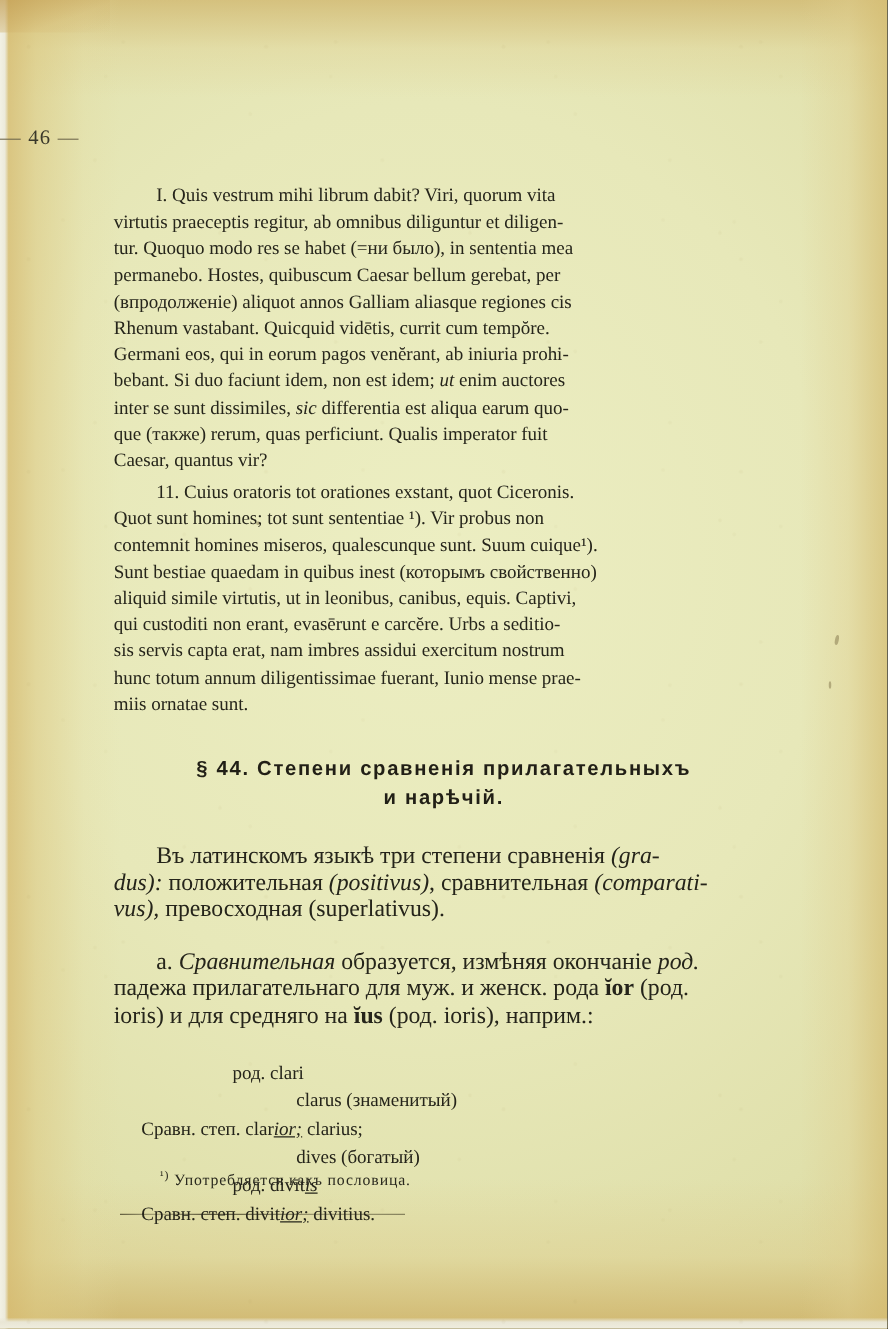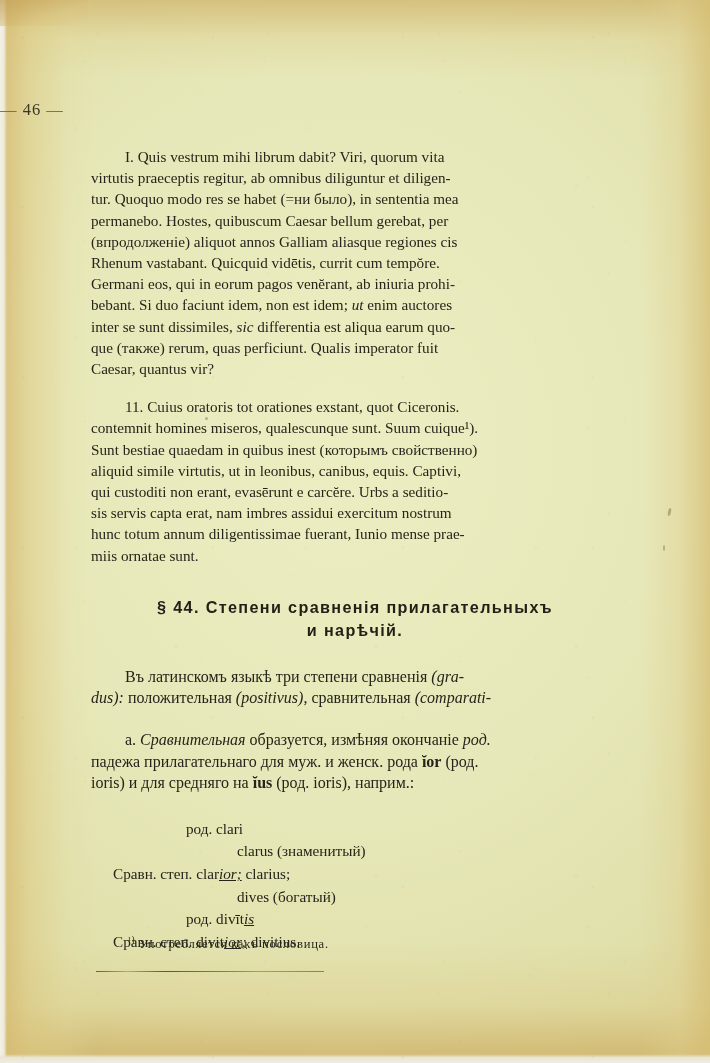--- a/index.html
+++ b/index.html
@@ -107,42 +107,42 @@
     width: 528px;
     font-size: 15.2px;
     line-height: 21.2px;
     text-align: left;
     color: #26251b;
     white-space: nowrap;
   }
   .latin-block .ln { display: block; }
   .latin-block .ln.ind { padding-left: 34px; }
   .blk-1 { margin-top: 26px; }
-  .blk-2 { margin-top: 17px; }
+  .blk-2 { margin-top: 4px; }
   .latin-block i { font-style: italic; }
 
   
   .section-head {
     margin: 30px auto 0;
     width: 560px;
     text-align: center;
     font-family: "Liberation Sans", "DejaVu Sans", sans-serif;
     font-weight: bold;
     font-size: 16.2px;
     line-height: 23px;
     letter-spacing: 1.35px;
     color: #211f16;
   }
   .section-head .l2 { display: block; }
 
   
   .ru-block {
     margin: 0 auto;
     width: 528px;
-    font-size: 16px;
+    font-size: 19px;
     line-height: 21.6px;
     color: #25241a;
     white-space: nowrap;
   }
   .ru-block .ln { display: block; }
   .ru-block .ln.ind { padding-left: 34px; }
   .ru-block i { font-style: italic; }
   .blk-ru1 { margin-top: 24px; }
   .blk-ru2 { margin-top: 20px; }
   .mac { font-weight: bold; }
@@ -221,38 +221,40 @@
       <span class="ln">Rhenum  vastabant.  Quicquid  vidētis,  currit  cum  tempŏre.</span>
       <span class="ln">Germani eos, qui in eorum  pagos  venĕrant, ab iniuria prohi-</span>
       <span class="ln"><span>bebant. Si duo faciunt idem, non est idem; </span><i>ut</i><span> enim  auctores</span></span>
       <span class="ln"><span>inter se sunt dissimiles, </span><i>sic</i><span> differentia est aliqua earum quo-</span></span>
       <span class="ln">que (также) rerum, quas perficiunt.  Qualis imperator fuit</span>
       <span class="ln">Caesar, quantus vir?</span>
     </div>
 
     <div class="latin-block blk-2">
       <span class="ln ind">11. Cuius oratoris  tot orationes  exstant, quot Ciceronis.</span>
+      <span class="ln">Quot  sunt  homines;  tot  sunt  sententiae ¹).  Vir  probus  non</span>
       <span class="ln">contemnit homines miseros, qualescunque sunt.  Suum cuique¹).</span>
       <span class="ln">Sunt bestiae quaedam  in quibus inest (которымъ свойственно)</span>
       <span class="ln">aliquid simile virtutis, ut in leonibus, canibus, equis. Captivi,</span>
       <span class="ln">qui custoditi non erant, evasērunt e carcĕre.  Urbs a seditio-</span>
       <span class="ln">sis servis capta erat,  nam  imbres assidui exercitum  nostrum</span>
       <span class="ln">hunc  totum  annum  diligentissimae  fuerant, Iunio  mense  prae-</span>
       <span class="ln">miis ornatae sunt.</span>
     </div>
 
     <div class="section-head">
       <span>§ 44.</span>
       <span>Степени сравненія прилагательныхъ</span>
       <span class="l2">и нарѣчій.</span>
     </div>
 
     <div class="ru-block blk-ru1">
       <span class="ln ind"><span>Въ латинскомъ  языкѣ  три  степени  сравненія </span><i>(gra-</i></span>
       <span class="ln"><i>dus):</i><span> положительная </span><i>(positivus)</i><span>, сравнительная </span><i>(comparati-</i></span>
+      <span class="ln"><i>vus),</i><span> превосходная  (superlativus).</span></span>
     </div>
 
     <div class="ru-block blk-ru2">
       <span class="ln ind"><span>а. </span><i>Сравнительная</i><span> образуется, измѣняя окончаніе </span><i>род.</i></span>
       <span class="ln"><span>падежа прилагательнаго для муж. и женск. рода </span><span class="mac">ĭor</span><span> (род.</span></span>
       <span class="ln"><span>ioris) и для средняго на </span><span class="mac">ĭus</span><span> (род. ioris), наприм.:</span></span>
     </div>
 
     <div class="examples">
       <span class="row ex-pad-b"><span>род.</span><span>&nbsp;</span><span>clari</span></span>

